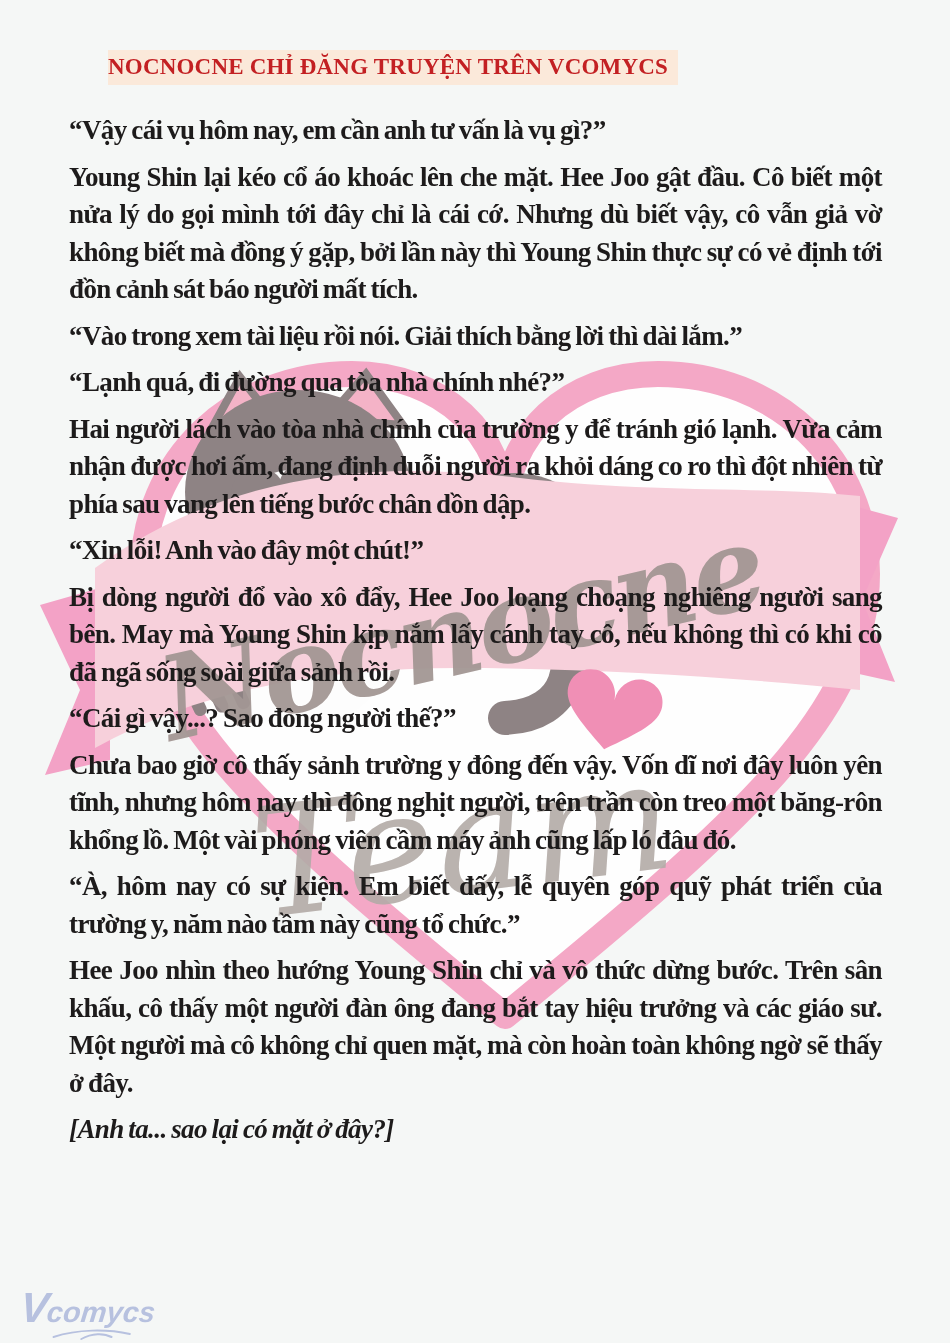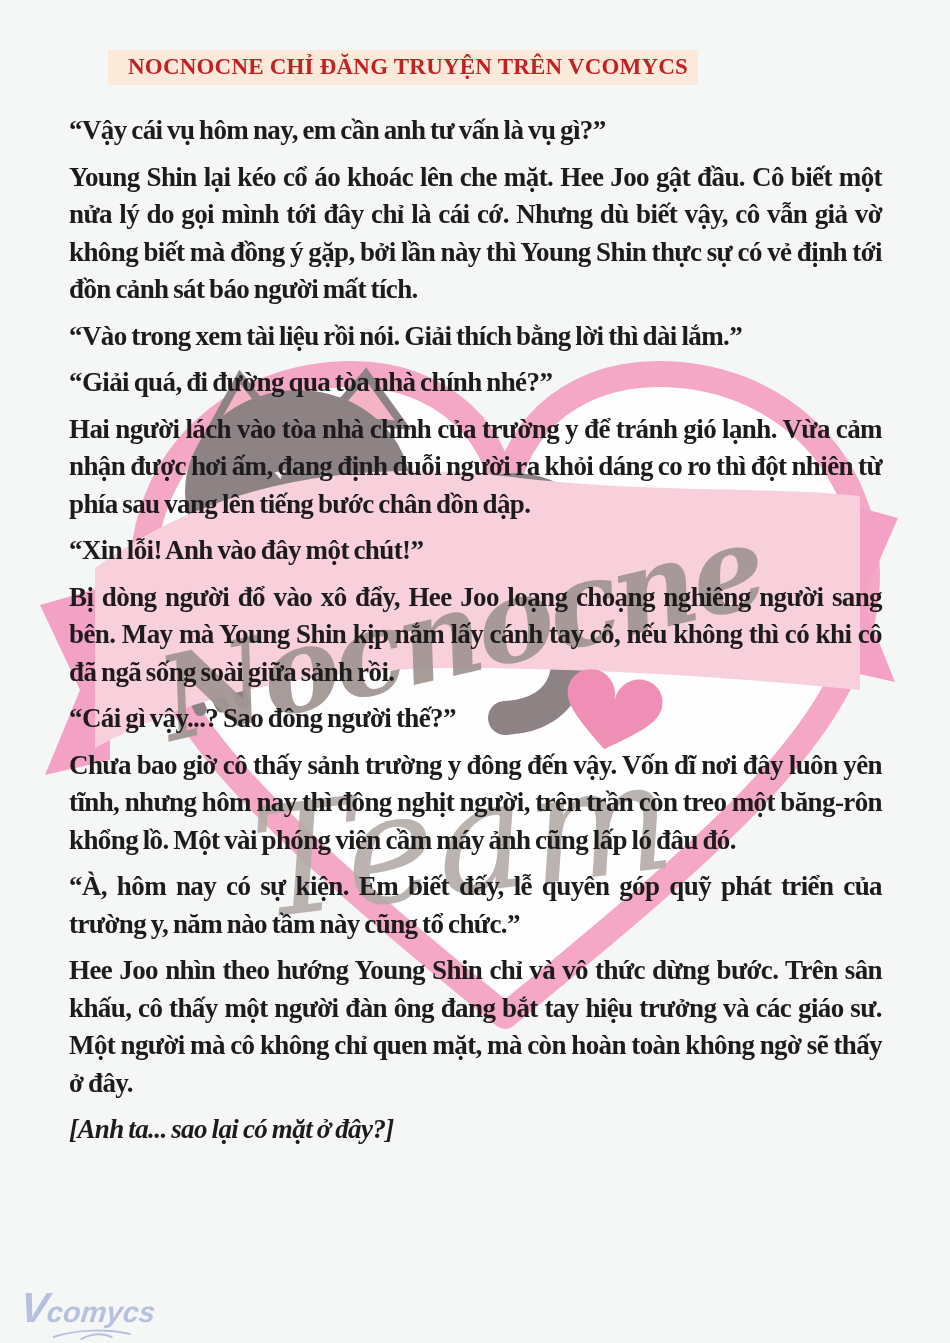--- a/index.html
+++ b/index.html
@@ -14,21 +14,21 @@
 
   
   .watermark{position:absolute;left:0;top:0;width:950px;height:1343px;z-index:0;}
 
   
   .header-banner{
     position:absolute;left:108px;top:50px;z-index:2;
     background:#fbe9da;color:#c32023;
     font-family:"Liberation Serif", serif;
     font-weight:700;font-size:23px;line-height:30px;
-    padding:2px 10px 3px 20px;
+    padding:2px 10px 3px 0;
     letter-spacing:0.2px;
     white-space:nowrap;
   }
 
   
   .story{
     position:absolute;left:69px;top:112px;width:813px;z-index:1;
   }
   .story p{
     margin:0 0 9px 0;
@@ -106,21 +106,21 @@
                C 48 -2 38 -12 24 -12 C 13 -12 0 -2 0 14 Z" fill="#f08fb5" transform="translate(0,-26)"></path>
     </g>
   </svg>
 
   <div class="header-banner">NOCNOCNE CHỈ ĐĂNG TRUYỆN TRÊN VCOMYCS</div>
 
   <main class="story">
       <p>“Vậy cái vụ hôm nay, em cần anh tư vấn là vụ gì?”</p>
       <p>Young Shin lại kéo cổ áo khoác lên che mặt. Hee Joo gật đầu. Cô biết một nửa lý do gọi mình tới đây chỉ là cái cớ. Nhưng dù biết vậy, cô vẫn giả vờ không biết mà đồng ý gặp, bởi lần này thì Young Shin thực sự có vẻ định tới đồn cảnh sát báo người mất tích.</p>
       <p>“Vào trong xem tài liệu rồi nói. Giải thích bằng lời thì dài lắm.”</p>
-      <p>“Giải quá, đi đường qua tòa nhà chính nhé?”</p>
+      <p>“Lạnh quá, đi đường qua tòa nhà chính nhé?”</p>
       <p>Hai người lách vào tòa nhà chính của trường y để tránh gió lạnh. Vừa cảm nhận được hơi ấm, đang định duỗi người ra khỏi dáng co ro thì đột nhiên từ phía sau vang lên tiếng bước chân dồn dập.</p>
       <p>“Xin lỗi! Anh vào đây một chút!”</p>
       <p>Bị dòng người đổ vào xô đẩy, Hee Joo loạng choạng nghiêng người sang bên. May mà Young Shin kịp nắm lấy cánh tay cô, nếu không thì có khi cô đã ngã sống soài giữa sảnh rồi.</p>
       <p>“Cái gì vậy...? Sao đông người thế?”</p>
       <p>Chưa bao giờ cô thấy sảnh trường y đông đến vậy. Vốn dĩ nơi đây luôn yên tĩnh, nhưng hôm nay thì đông nghịt người, trên trần còn treo một băng-rôn khổng lồ. Một vài phóng viên cầm máy ảnh cũng lấp ló đâu đó.</p>
       <p>“À, hôm nay có sự kiện. Em biết đấy, lễ quyên góp quỹ phát triển của trường y, năm nào tầm này cũng tổ chức.”</p>
       <p>Hee Joo nhìn theo hướng Young Shin chỉ và vô thức dừng bước. Trên sân khấu, cô thấy một người đàn ông đang bắt tay hiệu trưởng và các giáo sư. Một người mà cô không chỉ quen mặt, mà còn hoàn toàn không ngờ sẽ thấy ở đây.</p>
       <p class="emphasis">[Anh ta... sao lại có mặt ở đây?]</p>
     </main>
 

